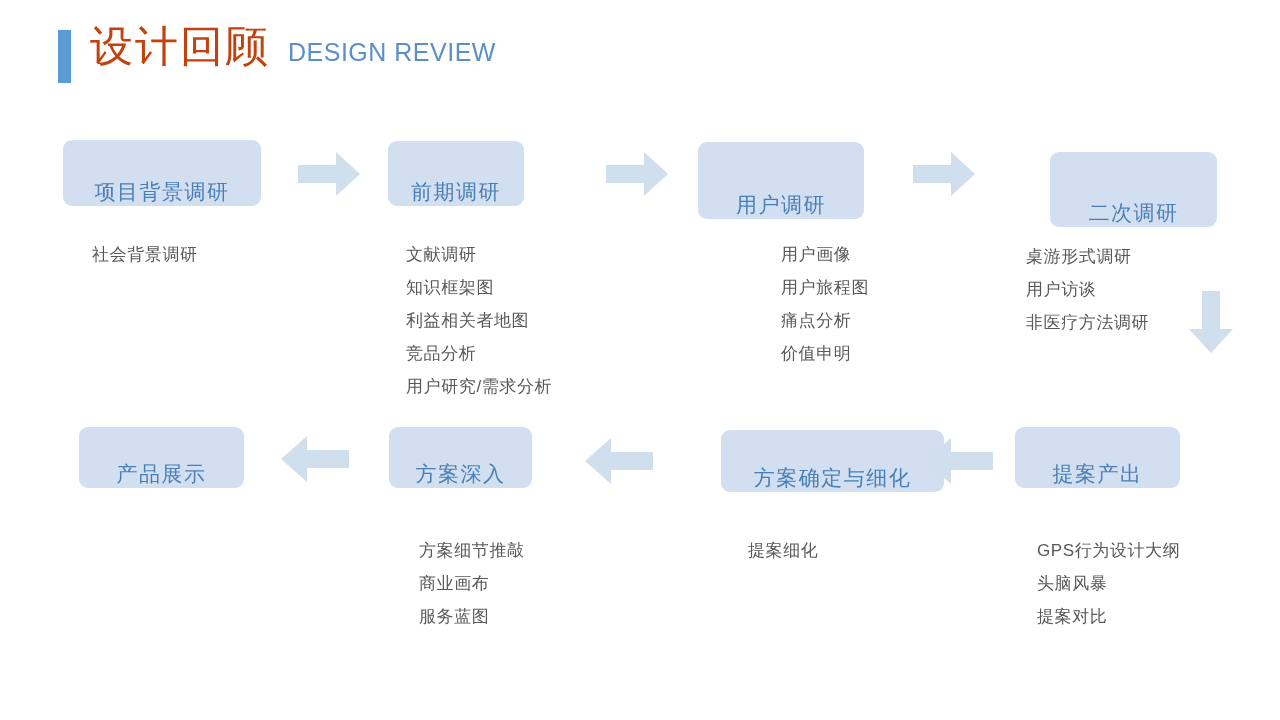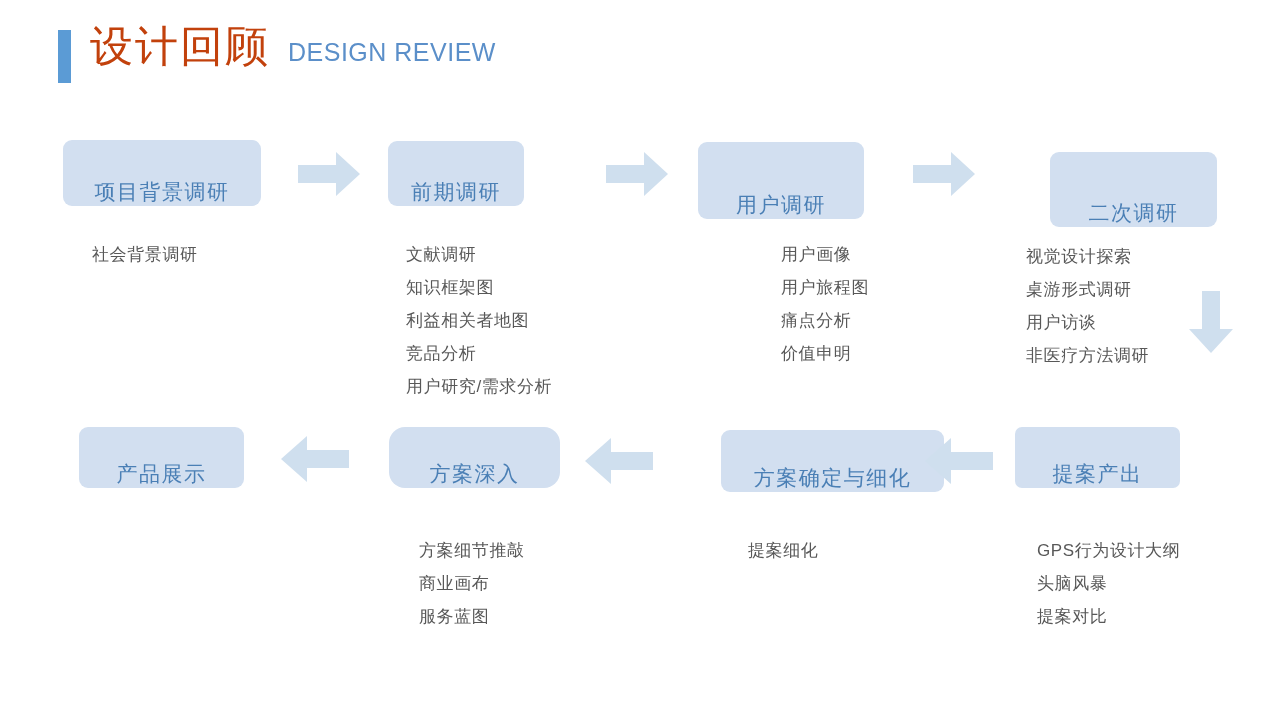--- a/index.html
+++ b/index.html
@@ -134,45 +134,44 @@
 </div>
 
 <div class="list" style="left:740px; top:238px;margin-left:41px;">
   <span class="list-item">用户画像</span>
   <span class="list-item">用户旅程图</span>
   <span class="list-item">痛点分析</span>
   <span class="list-item">价值申明</span>
 </div>
 
 <div class="list" style="left:1026px; top:240px;">
-  <span class="list-item">视觉设计探索</span>
   <span class="list-item">桌游形式调研</span>
   <span class="list-item">用户访谈</span>
   <span class="list-item">非医疗方法调研</span>
 </div>
 
 <div class="arrow" style="left:1189px; top:291px;">
   <svg width="44" height="62" viewBox="0 0 44 62">
     <polygon points="13,0 31,0 31,38 44,38 22,62 0,38 13,38" fill="#cfdfee"></polygon>
   </svg>
 </div>
 
 <div class="box" style="left:79px; top:427px; width:165px; height:61px;">
   <span>产品展示</span>
 </div>
 
-<div class="box" style="left:389px; top:427px; width:171px; height:61px;border-radius:16px;">
+<div class="box" style="left:389px; top:427px; width:143px; height:61px;">
   <span>方案深入</span>
 </div>
 
 <div class="box" style="left:681px; top:430px; width:223px; height:62px;margin-left:40px;">
   <span>方案确定与细化</span>
 </div>
 
-<div class="box" style="left:1015px; top:427px; width:165px; height:61px;border-radius:7px;">
+<div class="box" style="left:1015px; top:427px; width:165px; height:61px;">
   <span>提案产出</span>
 </div>
 
 <div class="arrow" style="left:281px; top:436px;">
   <svg width="68" height="46" viewBox="0 0 68 46">
     <polygon points="68,14 26,14 26,0 0,23 26,46 26,32 68,32" fill="#cfdfee"></polygon>
   </svg>
 </div>
 <div class="arrow" style="left:585px; top:438px;">
   <svg width="68" height="46" viewBox="0 0 68 46">

